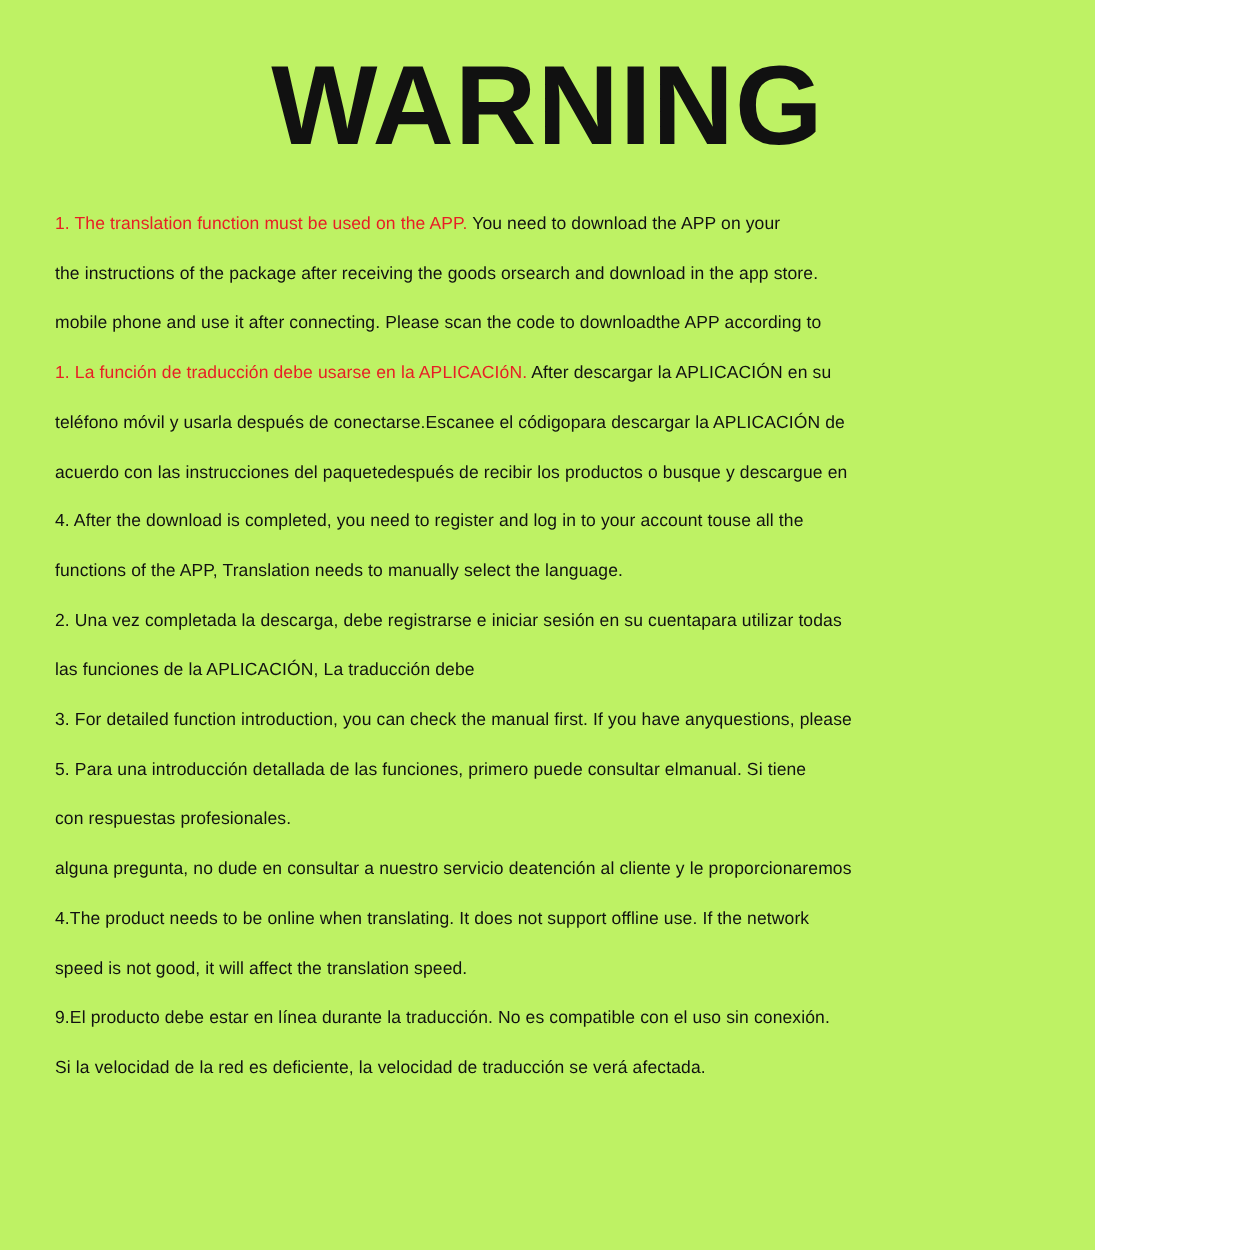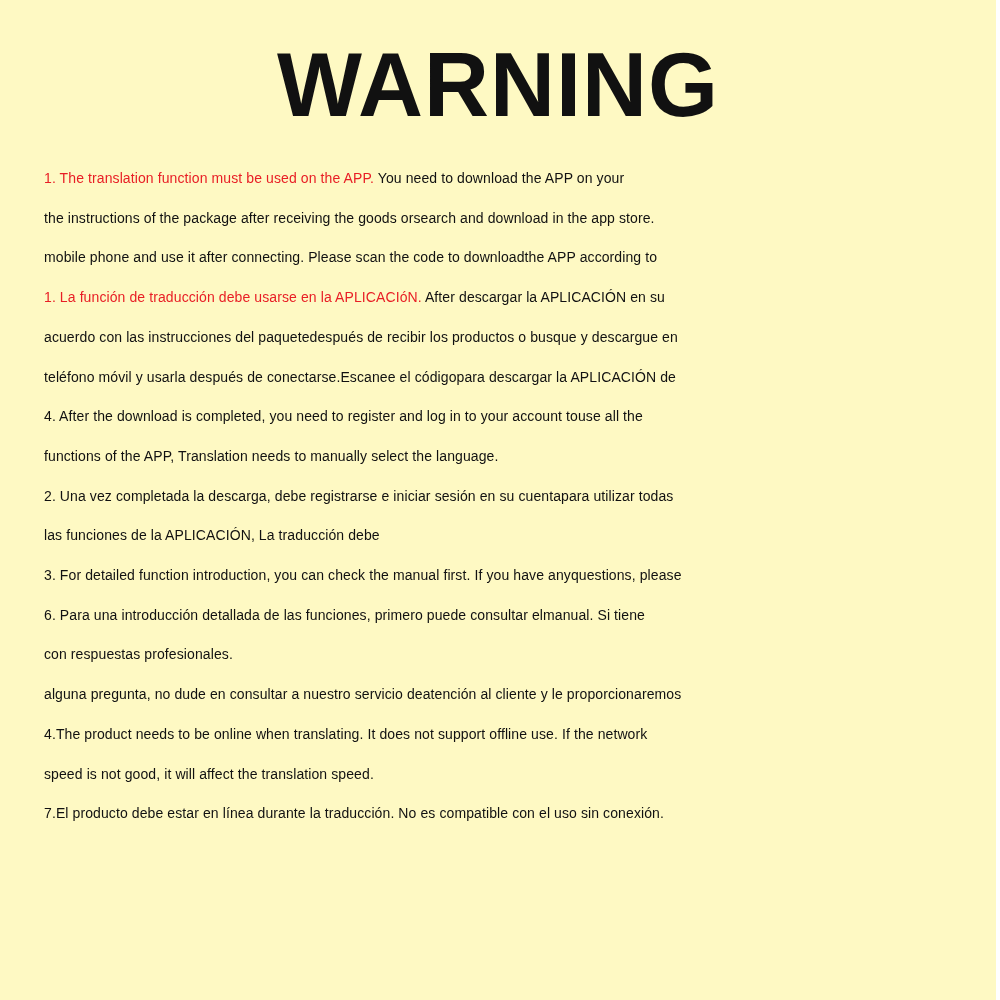--- a/index.html
+++ b/index.html
@@ -2,23 +2,23 @@
 <html style="--red: #e81e25; --text: #111111;"><head>
 <meta charset="utf-8">
 <style>
   html, body {
     margin: 0;
     padding: 0;
     background: #ffffff;
   }
   .page {
     position: relative;
-    width: 996px;
+    width: 876px;
     height: 1000px;
-    background: #fef9c3;
+    background: #bef264;
     overflow: hidden;
     font-family: "Liberation Sans", sans-serif;
   }
   .title {
     position: absolute;
     top: 40px;
     left: 0;
     width: 100%;
     margin: 0;
     text-align: center;
@@ -48,27 +48,28 @@
 </head>
 <body>
 
 <div class="page">
   <h1 class="title">WARNING</h1>
   <div class="body-text">
       <div class="line"><span class="red">1. The translation function must be used on the APP.</span><span class="black"> You need to download the APP on your</span></div>
       <div class="line"><span class="black">the instructions of the package after receiving the goods orsearch and download in the app store.</span></div>
       <div class="line"><span class="black">mobile phone and use it after connecting. Please scan the code to downloadthe APP according to</span></div>
       <div class="line"><span class="red">1. La función de traducción debe usarse en la APLICACIóN.</span><span class="black"> After descargar la APLICACIÓN en su</span></div>
+      <div class="line"><span class="black">teléfono móvil y usarla después de conectarse.Escanee el códigopara descargar la APLICACIÓN de</span></div>
       <div class="line"><span class="black">acuerdo con las instrucciones del paquetedespués de recibir los productos o busque y descargue en</span></div>
-      <div class="line"><span class="black">teléfono móvil y usarla después de conectarse.Escanee el códigopara descargar la APLICACIÓN de</span></div>
       <div class="line"><span class="black">4. After the download is completed, you need to register and log in to your account touse all the</span></div>
       <div class="line"><span class="black">functions of the APP, Translation needs to manually select the language.</span></div>
       <div class="line"><span class="black">2. Una vez completada la descarga, debe registrarse e iniciar sesión en su cuentapara utilizar todas</span></div>
       <div class="line"><span class="black">las funciones de la APLICACIÓN, La traducción debe</span></div>
       <div class="line"><span class="black">3. For detailed function introduction, you can check the manual first. If you have anyquestions, please</span></div>
-      <div class="line"><span class="black">6. Para una introducción detallada de las funciones, primero puede consultar elmanual. Si tiene</span></div>
+      <div class="line"><span class="black">5. Para una introducción detallada de las funciones, primero puede consultar elmanual. Si tiene</span></div>
       <div class="line"><span class="black">con respuestas profesionales.</span></div>
       <div class="line"><span class="black">alguna pregunta, no dude en consultar a nuestro servicio deatención al cliente y le proporcionaremos</span></div>
       <div class="line"><span class="black">4.The product needs to be online when translating. It does not support offline use. If the network</span></div>
       <div class="line"><span class="black">speed is not good, it will affect the translation speed.</span></div>
-      <div class="line"><span class="black">7.El producto debe estar en línea durante la traducción. No es compatible con el uso sin conexión.</span></div>
+      <div class="line"><span class="black">9.El producto debe estar en línea durante la traducción. No es compatible con el uso sin conexión.</span></div>
+      <div class="line"><span class="black">Si la velocidad de la red es deficiente, la velocidad de traducción se verá afectada.</span></div>
     </div>
 </div>
 
 </body></html>

